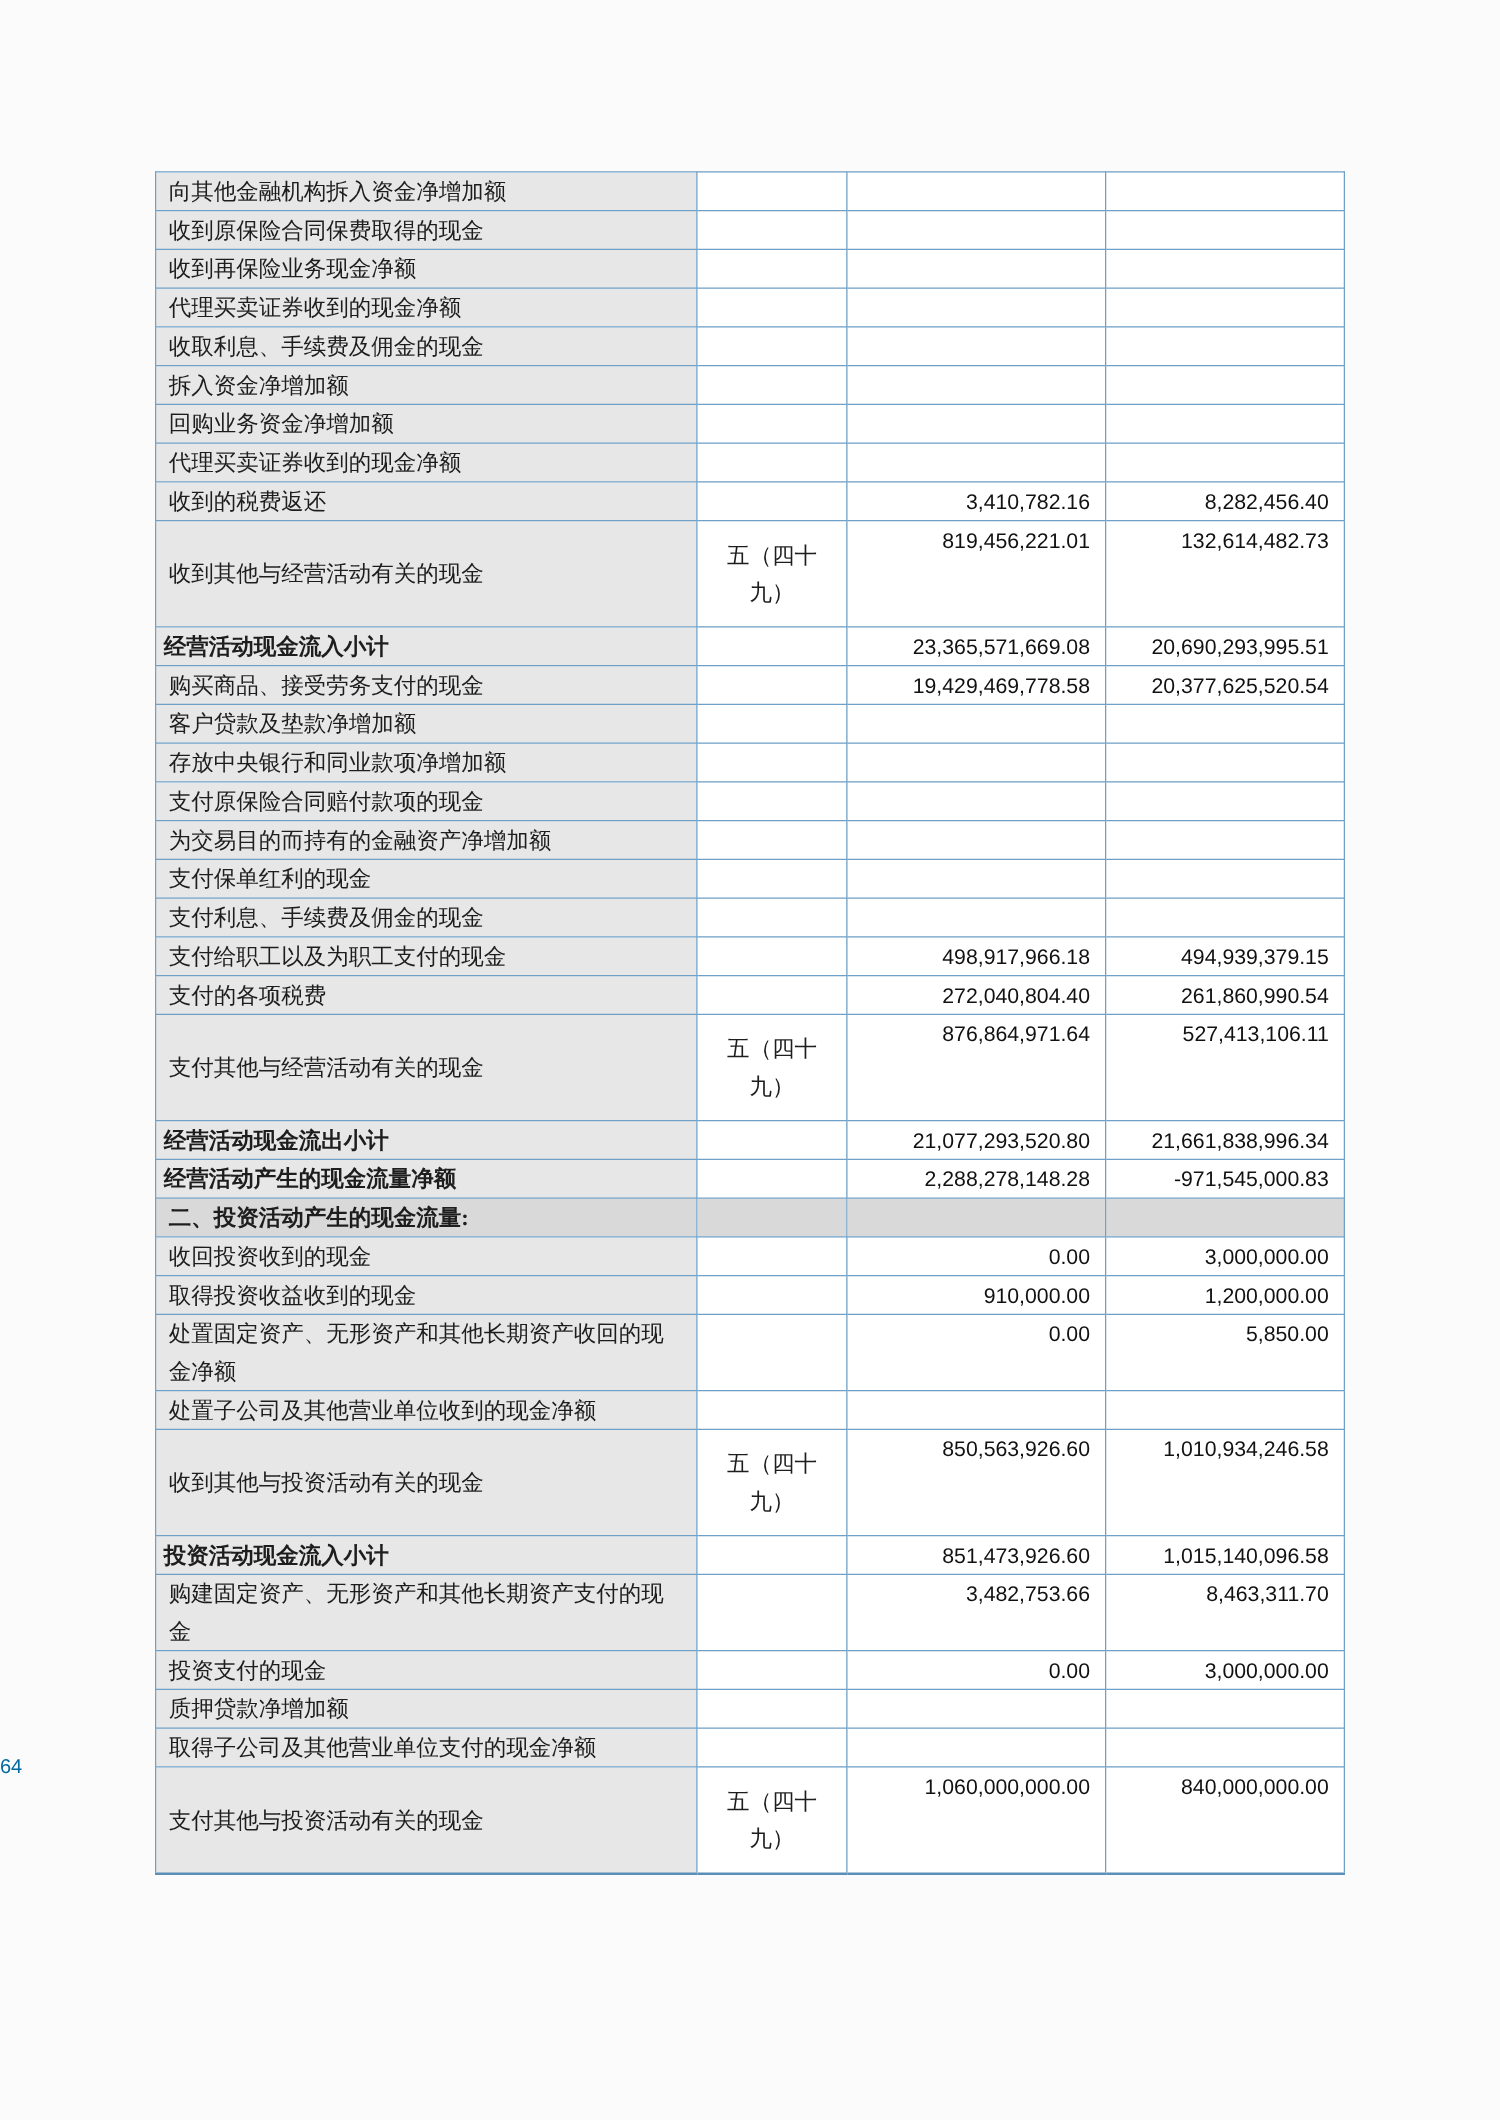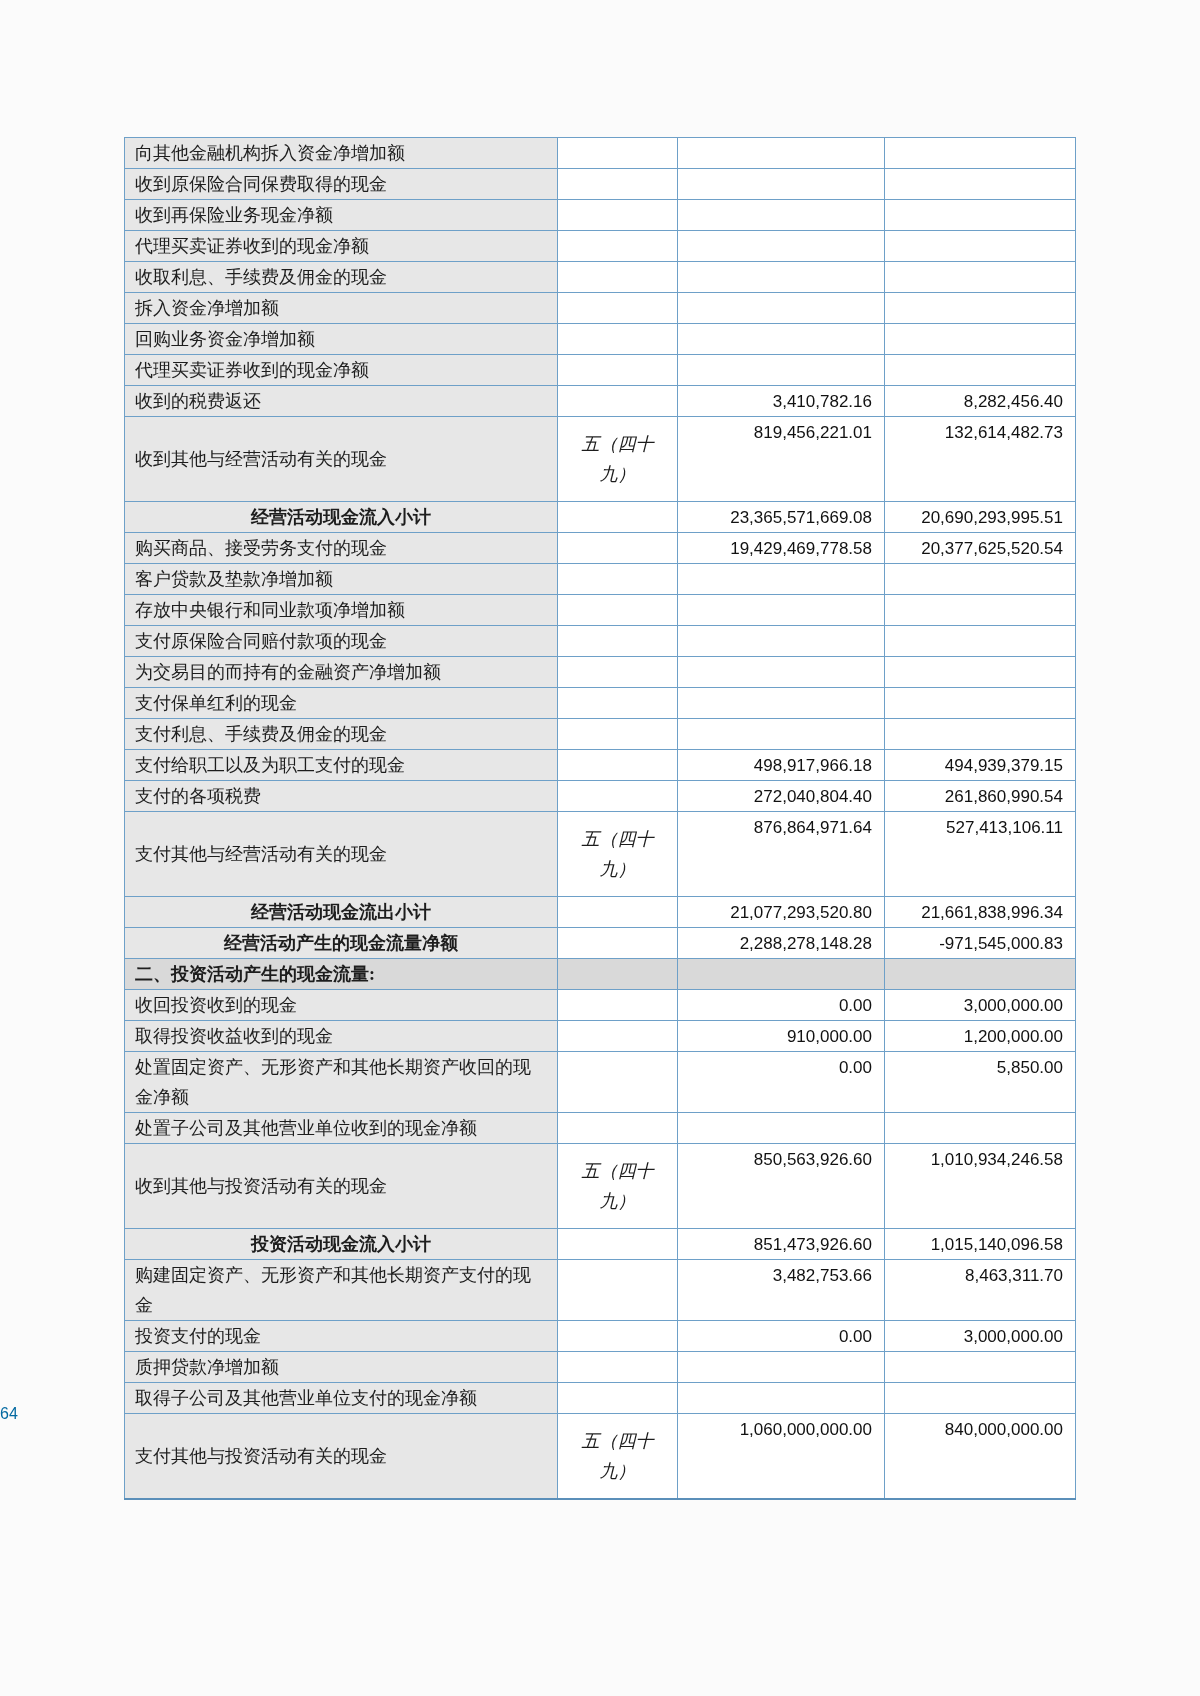--- a/index.html
+++ b/index.html
@@ -46,34 +46,32 @@
     margin-top: 48px;
   }
   td.c-note {
     background: var(--cellbg, #ffffff);
     color: var(--text, #1d1d1d);
     font-size: 18px;
     line-height: 30px;
     padding: 12px 8px;
     vertical-align: middle;
     text-align: center;
-    font-style: italic;
   }
   td.c-val {
     background: var(--cellbg, #ffffff);
     color: #111111;
     font-family: "Liberation Sans", "DejaVu Sans", sans-serif;
     font-size: 17px;
     line-height: 22px;
     padding: 5px 12px 0 4px;
     vertical-align: top;
     text-align: right;
   }
   tr.subtotal td.c-label {
-    text-align: center;
     font-weight: bold;
     padding: 0 6px;
   }
   tr.section td.c-label {
     font-weight: bold;
   }
   tr.section td {
     background: var(--sectionbg, #d9d9d9);
   }
   table.cashflow tr:last-child td {

